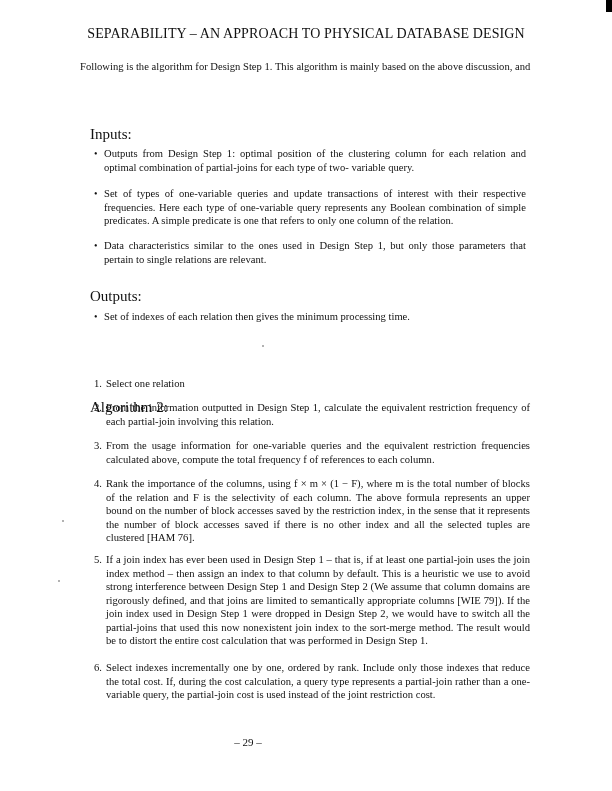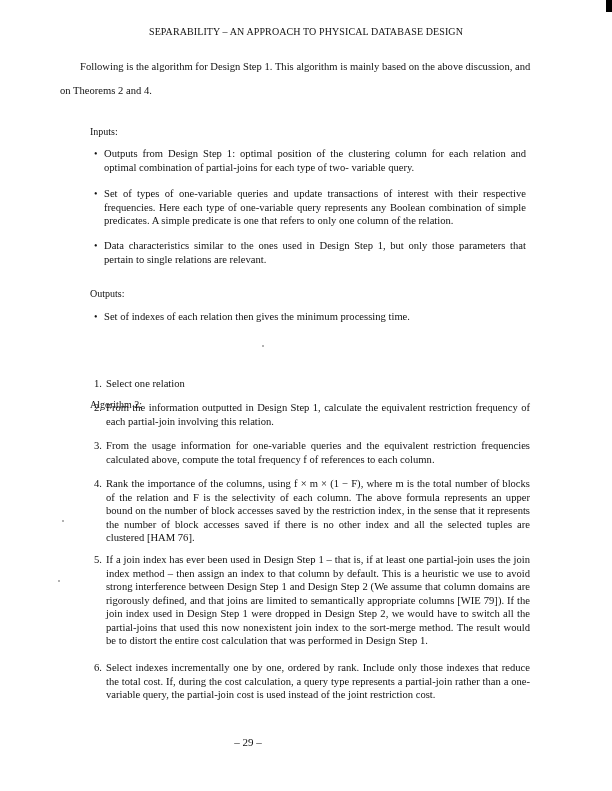--- a/index.html
+++ b/index.html
@@ -3,31 +3,31 @@
 <meta charset="utf-8">
 <style>
   html, body { margin: 0; padding: 0; background: #ffffff; }
   body {
     width: 612px; height: 791px; position: relative; overflow: hidden;
     font-family: "Liberation Serif", "DejaVu Serif", serif;
     color: #111;
   }
   .header {
     position: absolute; top: 26px; left: 0; width: 612px; text-align: center;
-    font-size: 10px; letter-spacing: 0.1px;
+    font-size: 14px; letter-spacing: 0.1px;
   }
   .corner-mark {
     position: absolute; top: 0; left: 606px; width: 6px; height: 12px; background: #000;
   }
   .intro {
     position: absolute; left: 60px; width: 500px; font-size: 10.6px; line-height: 24px;
   }
   .intro .l1 { text-indent: 20px; }
   .section-label {
-    position: absolute; left: 90px; font-size: 10px;
+    position: absolute; left: 90px; font-size: 15px;
   }
   .bullet {
     position: absolute; left: 94px; width: 432px; font-size: 10.6px; line-height: 13.5px;
     text-align: justify;
   }
   .bullet .dot {
     position: absolute; left: 0; top: 0; font-size: 10px;
   }
   .bullet .txt { display: block; padding-left: 10px; }
   .item {
@@ -43,21 +43,20 @@
 </style>
 </head>
 <body>
 
 <div class="corner-mark"></div>
 
 <div class="header">SEPARABILITY – AN APPROACH TO PHYSICAL DATABASE DESIGN</div>
 
 <div class="intro" style="top:55px;">
   <div class="l1">Following is the algorithm for Design Step 1.  This algorithm is mainly based on the above discussion, and</div>
-  <div>on Theorems 2 and 4.</div>
 </div>
 
 <div class="section-label" style="top:126px;">Inputs:</div>
 
 <div class="bullet" style="top:147px;">
   <span class="dot">•</span>
   <span class="txt">Outputs from Design Step 1:  optimal position of the clustering column for each relation and optimal combination of partial-joins for each type of two- variable query.</span>
 </div>
 <div class="bullet" style="top:187px;">
   <span class="dot">•</span>

